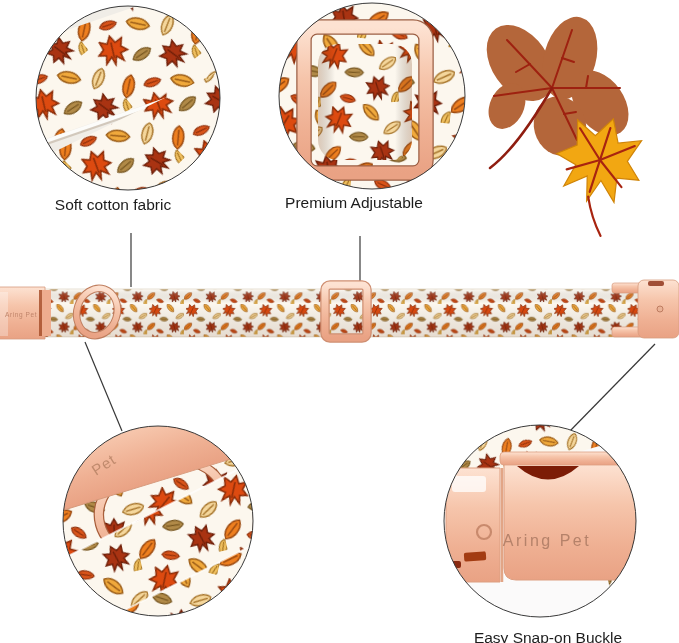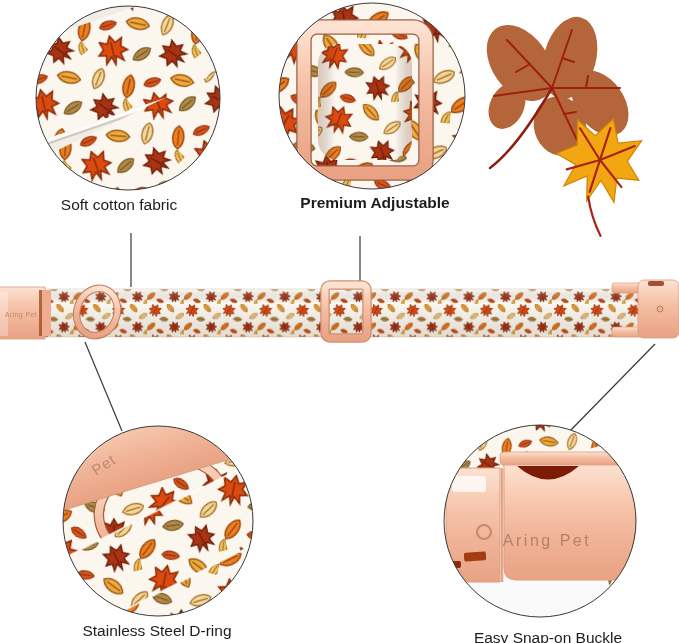--- a/index.html
+++ b/index.html
@@ -207,19 +207,18 @@
     <path d="M504,464 h132 q10,0 10,10 v96 q0,10 -10,10 h-120 q-12,0 -12,-12 z" fill="url(#roseGoldV)" stroke="#dd9e80" stroke-width="1"></path>
     <path d="M517,466 q31,27 62,0 z" fill="#7c1c06"></path>
     <rect x="500" y="452" width="152" height="13" rx="4" fill="url(#roseGoldV)" stroke="#dd9e80" stroke-width="0.8"></rect>
     <line x1="502" y1="468" x2="502" y2="582" stroke="#e2a586" stroke-width="2.5"></line>
     <ellipse cx="484" cy="532" rx="7" ry="7" fill="none" stroke="#c98a6d" stroke-width="2.2"></ellipse>
     <text x="547" y="546" text-anchor="middle" font-size="16" letter-spacing="2.5" fill="#b5826a" font-family="Liberation Sans, sans-serif">Aring Pet</text>
   </g>
   <circle cx="540" cy="521" r="96" fill="none" stroke="#3a3a3a" stroke-width="1"></circle>
 </svg>
 
-<div class="callout-label" style="left:119px;top:196px;">Soft cotton fabric</div>
-<div class="callout-label" style="left:375px;top:194px;font-weight:bold;">
+<div class="callout-label" style="left:113px;top:196px;">Soft cotton fabric</div>
+<div class="callout-label" style="left:354px;top:194px;">
   <div>Premium Adjustable</div>
 </div>
-<div class="callout-label" style="left:157px;top:622px;">Stainless Steel D-ring</div>
 <div class="callout-label" style="left:548px;top:629px;">Easy Snap-on Buckle</div>
 
 </div>
 </body></html>

